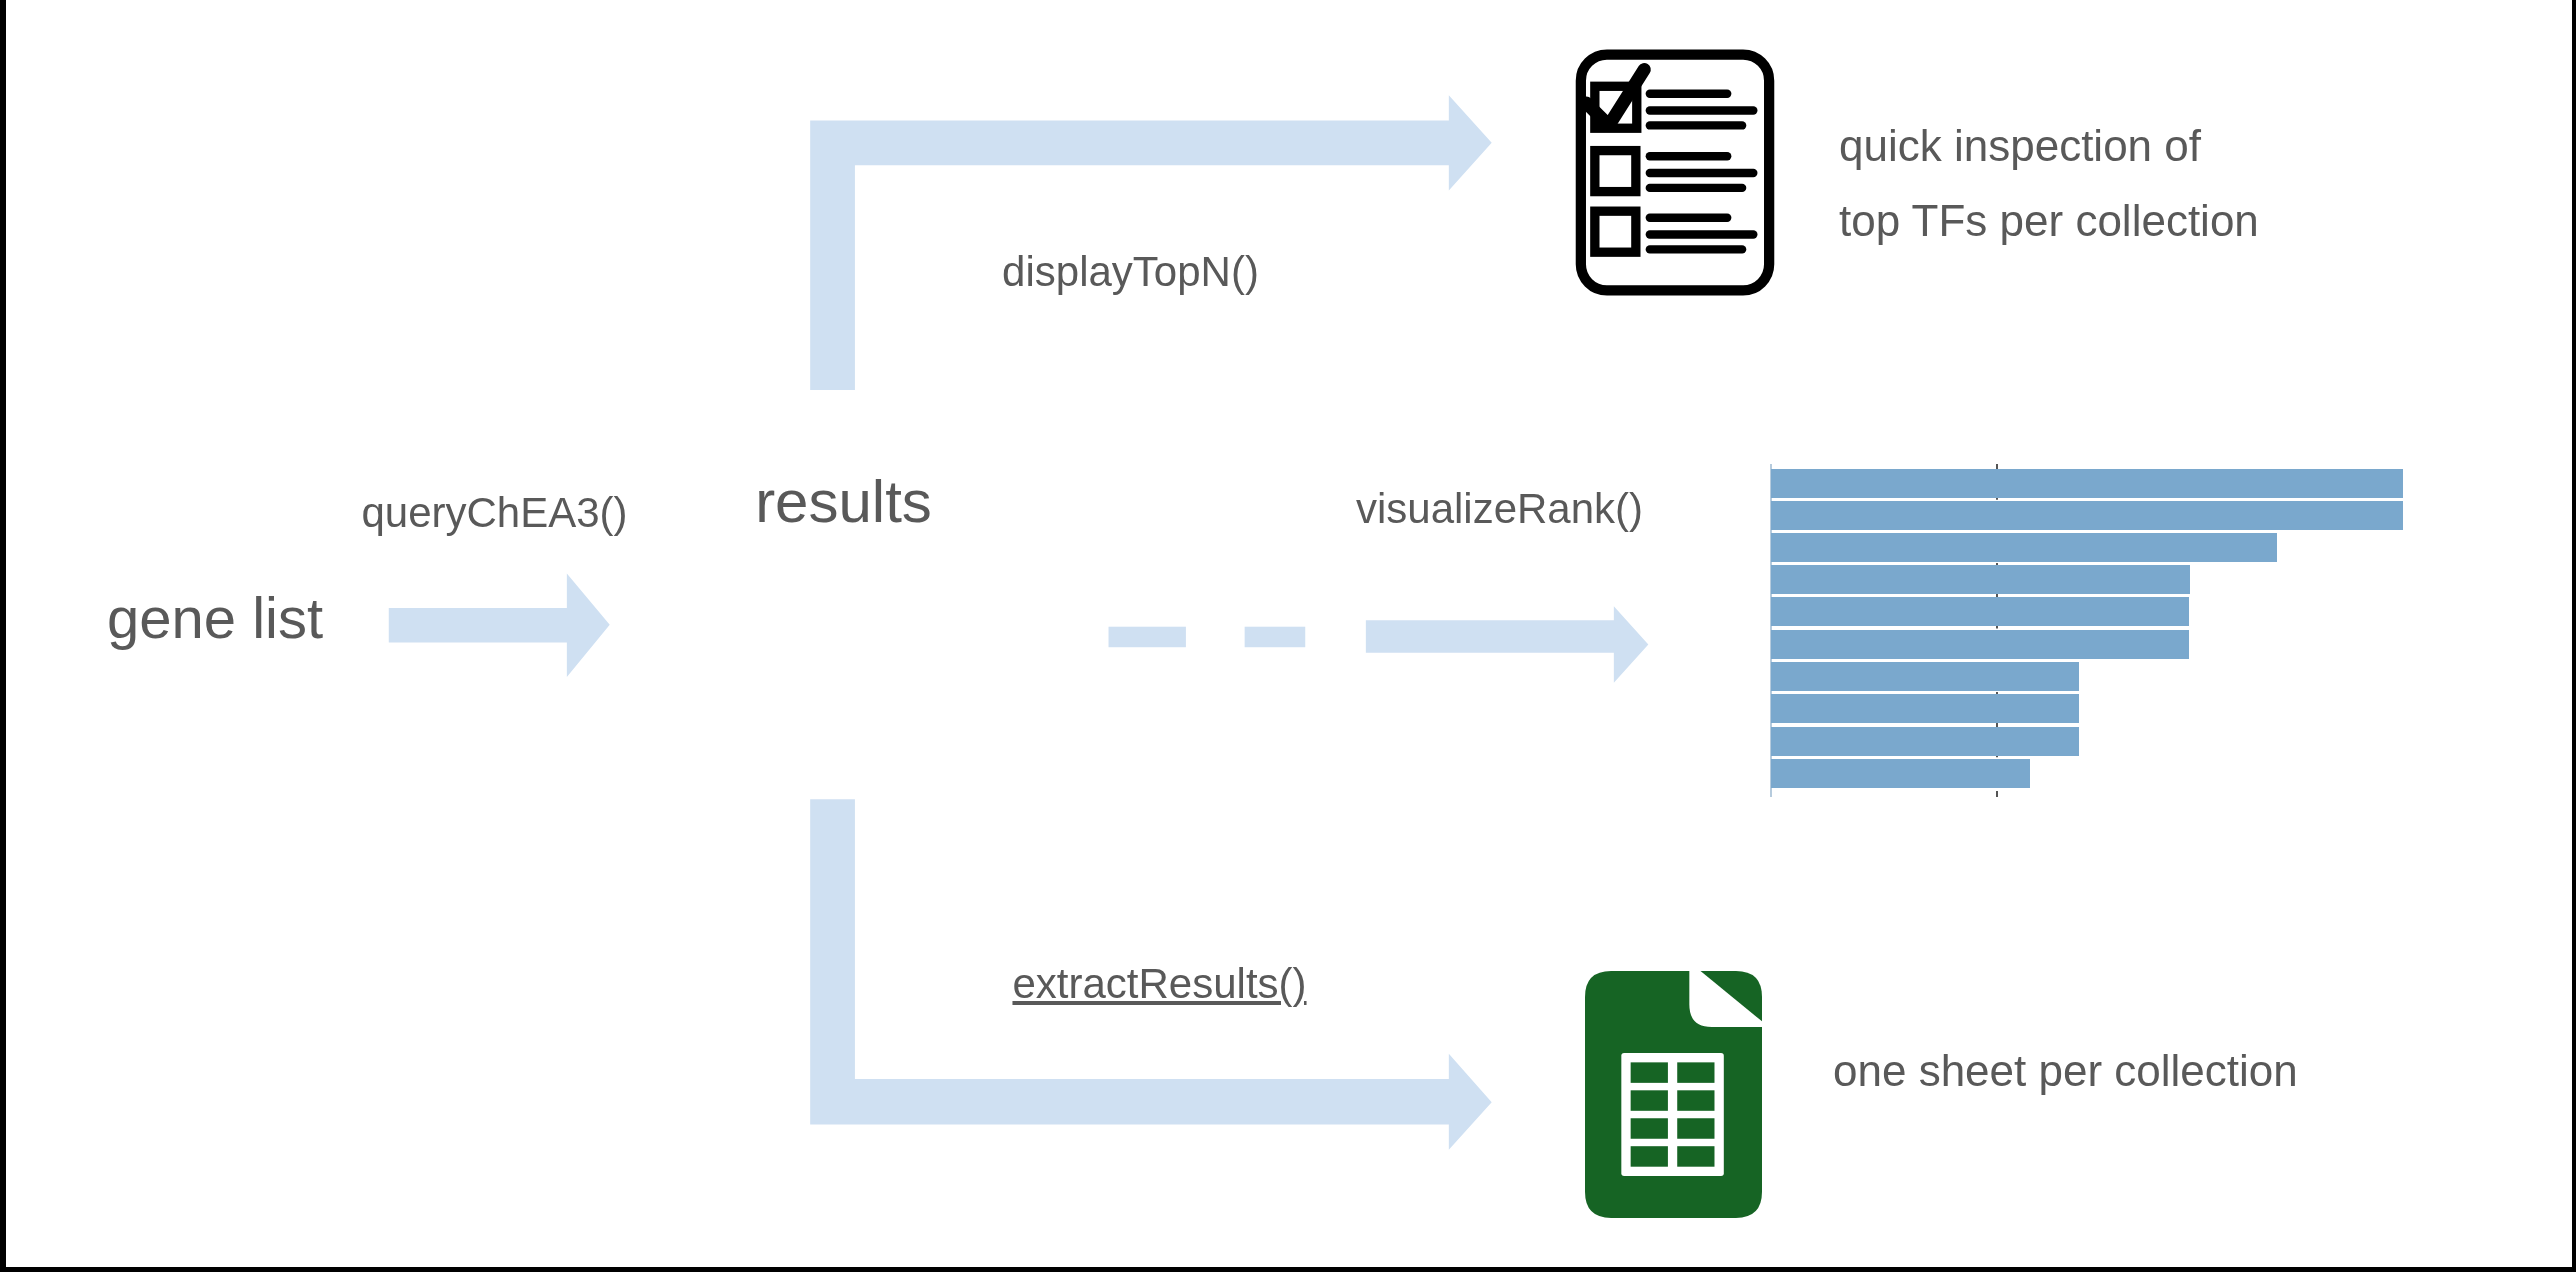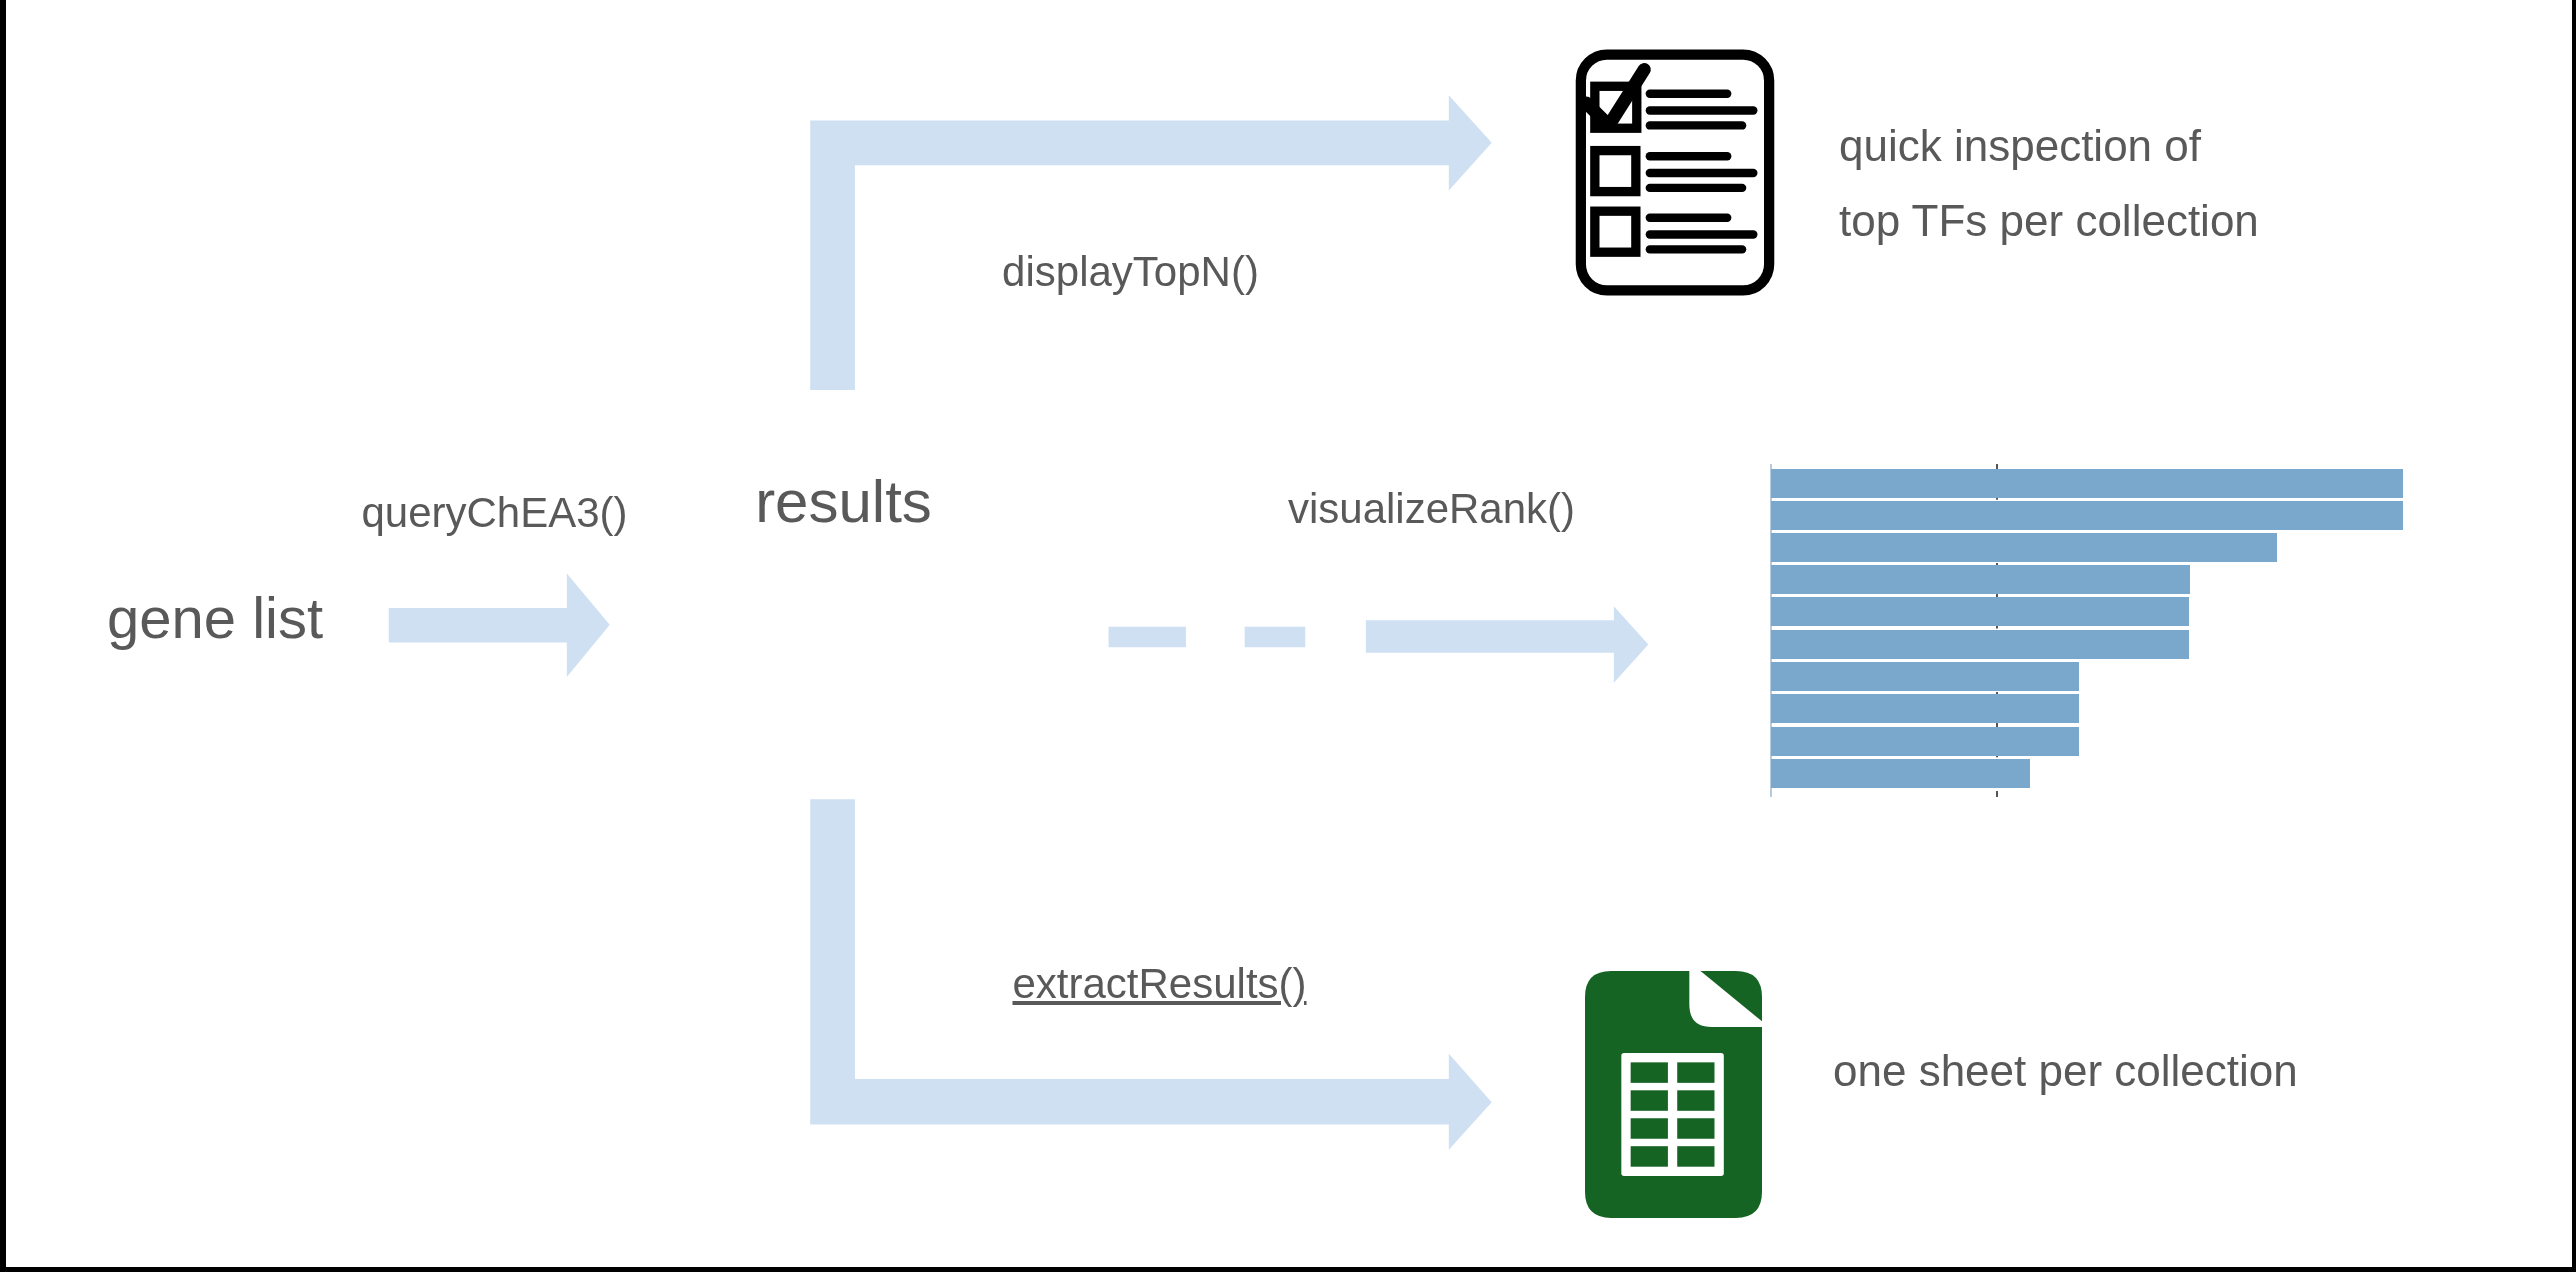--- a/index.html
+++ b/index.html
@@ -14,21 +14,21 @@
   .frame{position:absolute;background:var(--frame-black);}
   #frame-left{left:0;top:0;width:5.6px;height:1273px;}
   #frame-right{right:0;top:0;width:3.7px;height:1273px;}
   #frame-bottom{left:0;bottom:0;width:2576px;height:6.5px;}
 
   #gene-list{left:75px;top:585px;width:280px;font-size:58px;line-height:65px;}
   #query-fn{left:308px;top:489px;width:373px;font-size:42px;line-height:48px;}
   #results-title{left:657px;top:451px;width:373px;font-size:60px;line-height:65px;margin-top:18px;}
   #results-sub{left:611px;top:548px;width:466px;font-size:39px;line-height:54px;}
   #display-fn{left:944px;top:248px;width:373px;font-size:42px;line-height:48px;}
-  #visualize-fn{left:1245px;top:485px;width:373px;font-size:42px;line-height:48px;}
+  #visualize-fn{left:1313px;top:485px;width:373px;font-size:42px;line-height:48px;}
   #extract-fn{left:973px;top:960px;width:373px;font-size:42px;line-height:48px;text-decoration:underline;}
   #quick-caption{left:1839px;top:108px;width:671px;font-size:44px;line-height:75px;}
   #export-caption{left:1833px;top:1033px;width:671px;font-size:44px;line-height:75px;}
 
   #arrow-layer{left:0;top:0;width:2576px;height:1273px;pointer-events:none;}
   #checklist-icon{left:1575px;top:49px;width:200px;height:247px;}
   #sheets-icon{left:1585px;top:971px;width:177px;height:247px;}
 
   #bar-chart{left:1762px;top:461px;width:664px;height:345px;}
   #bar-chart .axis-line{position:absolute;left:8.4px;top:2.8px;width:1.9px;height:333px;background:var(--axis-line);}

